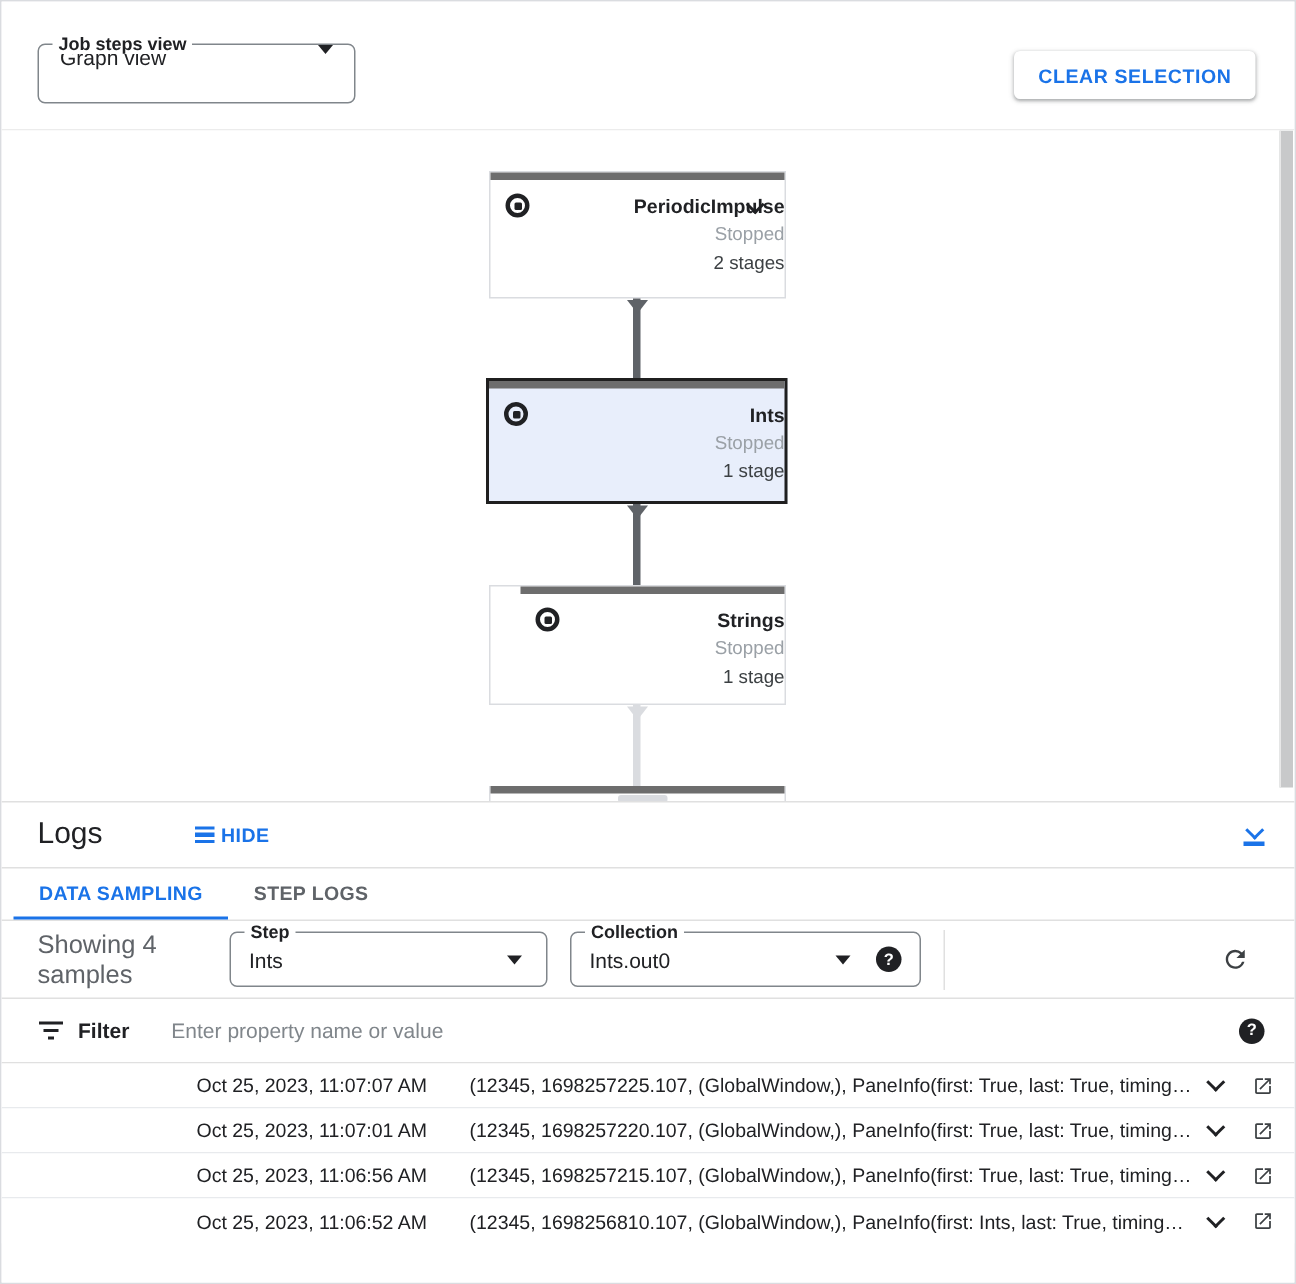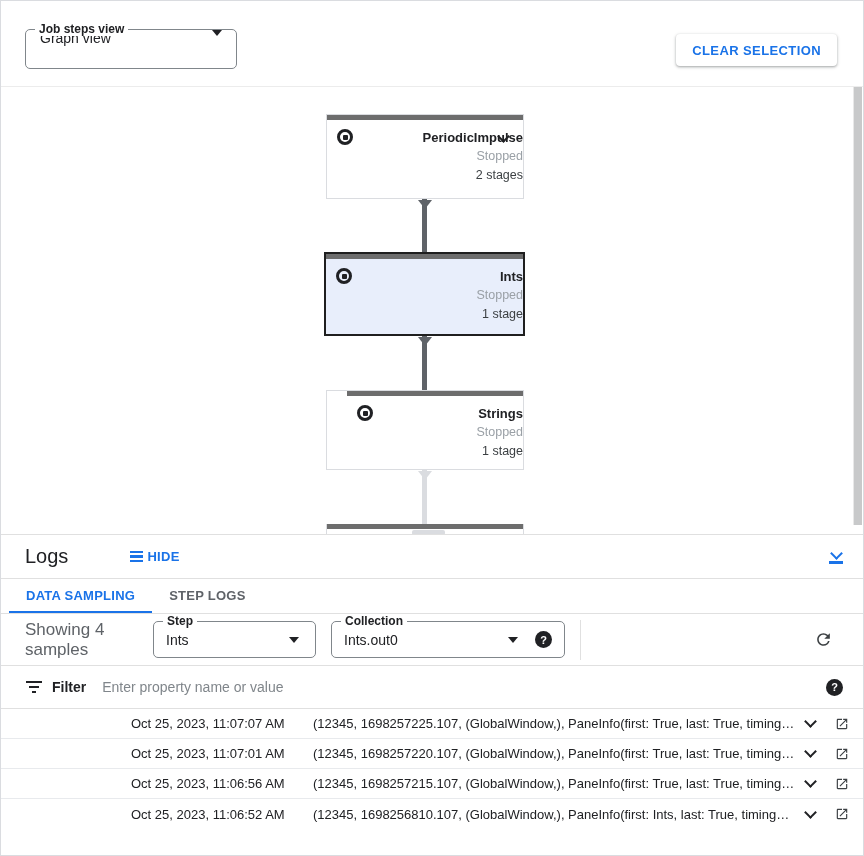--- a/index.html
+++ b/index.html
@@ -74,40 +74,40 @@
 
   .logs-tabs { height:35px; display:flex; align-items:stretch; border-bottom:1px solid #e0e0e0;
                padding-left:8px; }
   .tab { display:flex; align-items:center; padding:0 17px; font-size:13px; font-weight:700;
          letter-spacing:.25px; color:#5f6368; cursor:pointer; border-bottom:2px solid transparent; }
   .tab.active { color:#1a73e8; border-bottom-color:#1a73e8; }
 
   .controls { height:52px; display:flex; align-items:center; border-bottom:1px solid #e0e0e0;
               padding:0 0 0 24px; }
   .showing { font-size:17px; color:#5f6368; width:128px; }
-  .step-select { width:163px; height:37px; display:flex; align-items:center; padding:0 16px 0 12px; cursor:pointer; }
+  .step-select { width:212px; height:37px; display:flex; align-items:center; padding:0 16px 0 12px; cursor:pointer; }
   .step-select .select-value { flex:1; }
   .coll-select { width:234px; height:37px; display:flex; align-items:center; padding:0 12px; margin-left:15px; cursor:pointer; }
   .coll-select .select-value { flex:1; }
   .help-icon { width:17px; height:17px; border-radius:50%; background:#202124; color:#fff;
                font-size:11px; font-weight:700; display:flex; align-items:center;
                justify-content:center; cursor:pointer; flex:none; }
   .coll-select .help-icon { margin-left:17px; }
   .vdivider { width:1px; height:40px; background:#e0e0e0; margin-left:15px; }
   .refresh-btn { margin-left:auto; margin-right:30px; cursor:pointer; display:flex; }
 
   .filter-row { height:43px; display:flex; align-items:center; border-bottom:1px solid #e0e0e0;
                 padding:0 20px 0 24px; }
   .filter-icon { display:flex; flex-direction:column; align-items:center; gap:3px; width:18px; }
   .filter-icon i { display:block; height:2px; background:#202124; }
   .filter-icon i:nth-child(1){ width:16px; } .filter-icon i:nth-child(2){ width:10px; }
   .filter-icon i:nth-child(3){ width:4px; }
   .filter-label { font-size:14px; font-weight:700; color:#202124; margin-left:9px; }
   .filter-input { flex:1; border:none; outline:none; font-family:inherit; font-size:14px;
-                  color:#202124; margin-left:16px; background:transparent; }
+                  color:#202124; margin-left:28px; background:transparent; }
   .filter-input::placeholder { color:#80868b; }
 
   .tbl-header { height:29px; display:grid; grid-template-columns:112px 182px 1fr 34px 30px;
                 align-items:center; padding:0 6px 0 18px; border-bottom:1px solid #e0e0e0;
                 font-size:13px; }
   .col-status { color:#80868b; }
   .col-created { color:#202124; display:flex; align-items:center; gap:6px; }
   .sort-arrow { font-family:"DejaVu Sans",sans-serif; font-size:14px; font-weight:700;
                 color:#202124; cursor:pointer; }
   .col-output { color:#202124; }

